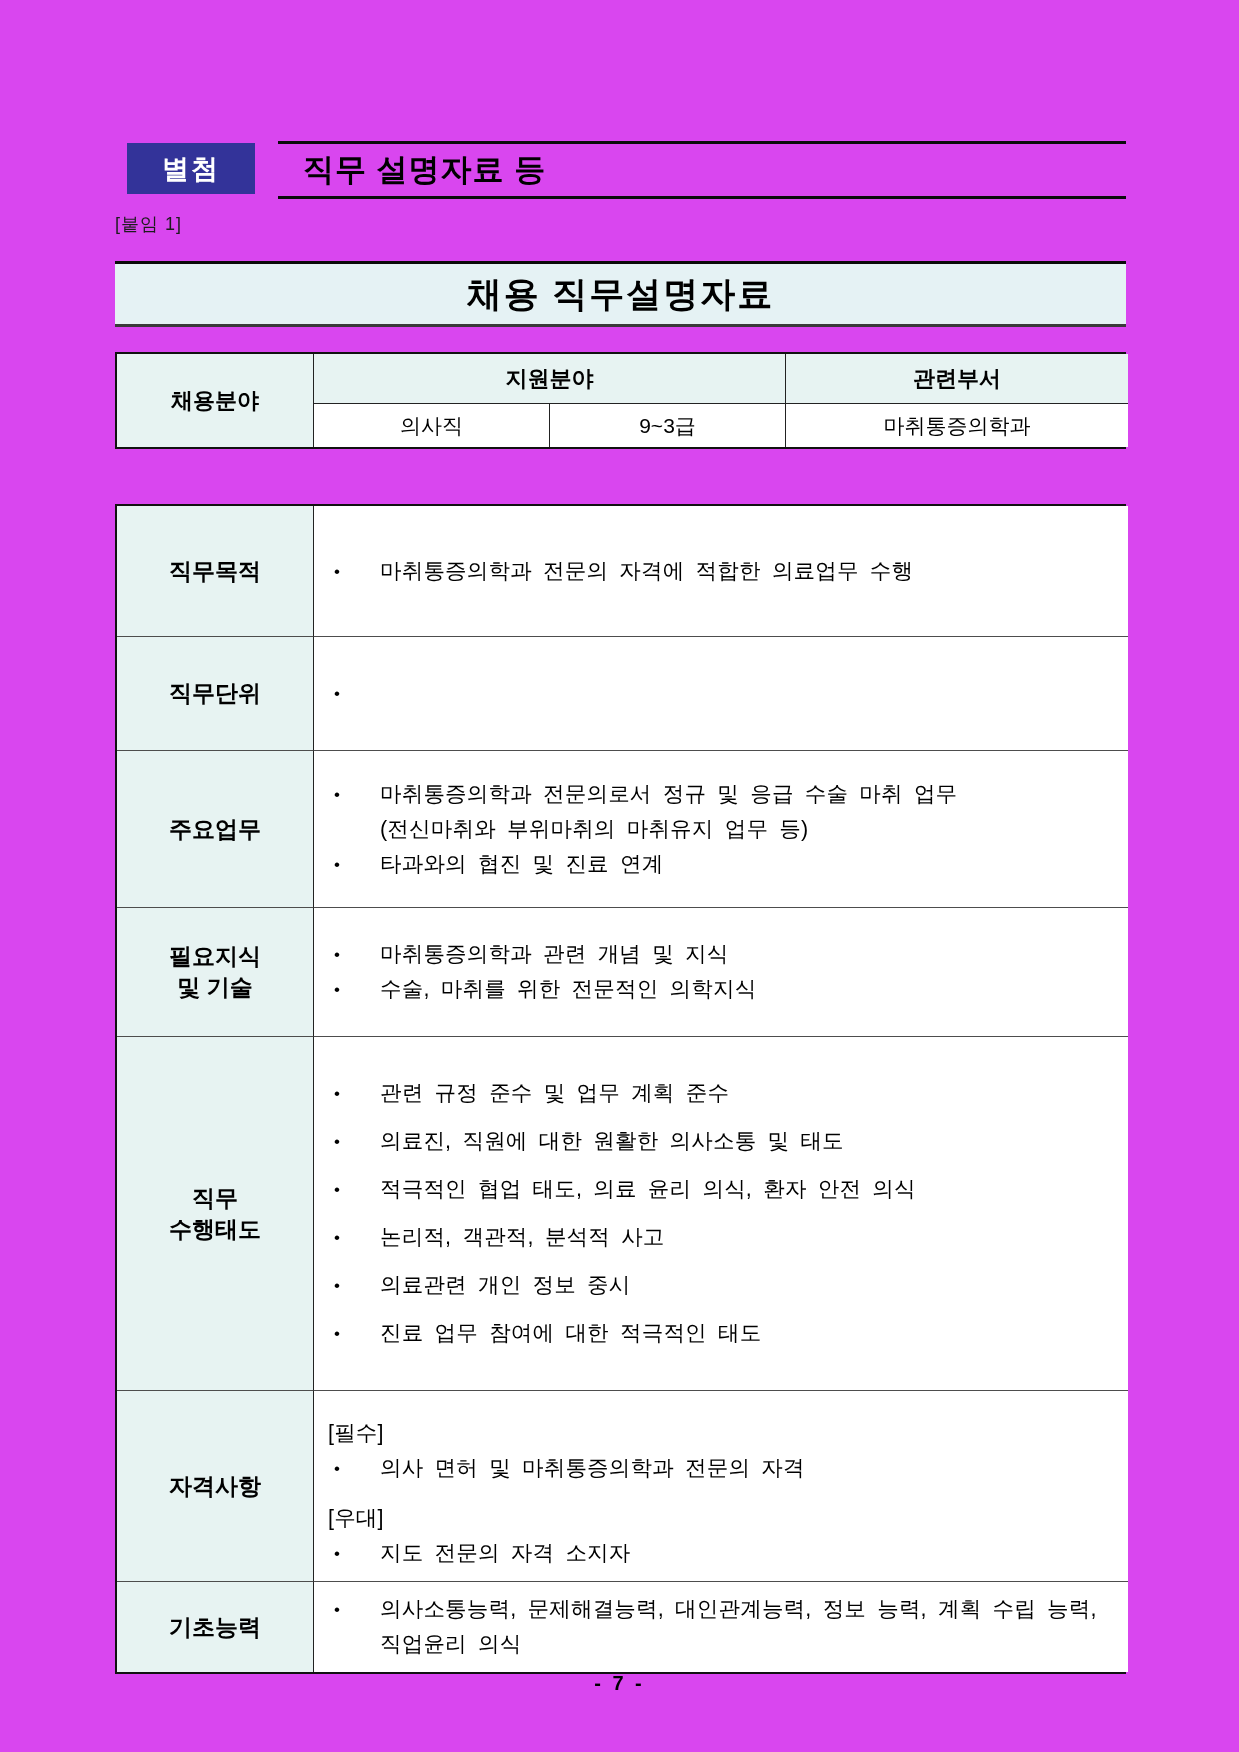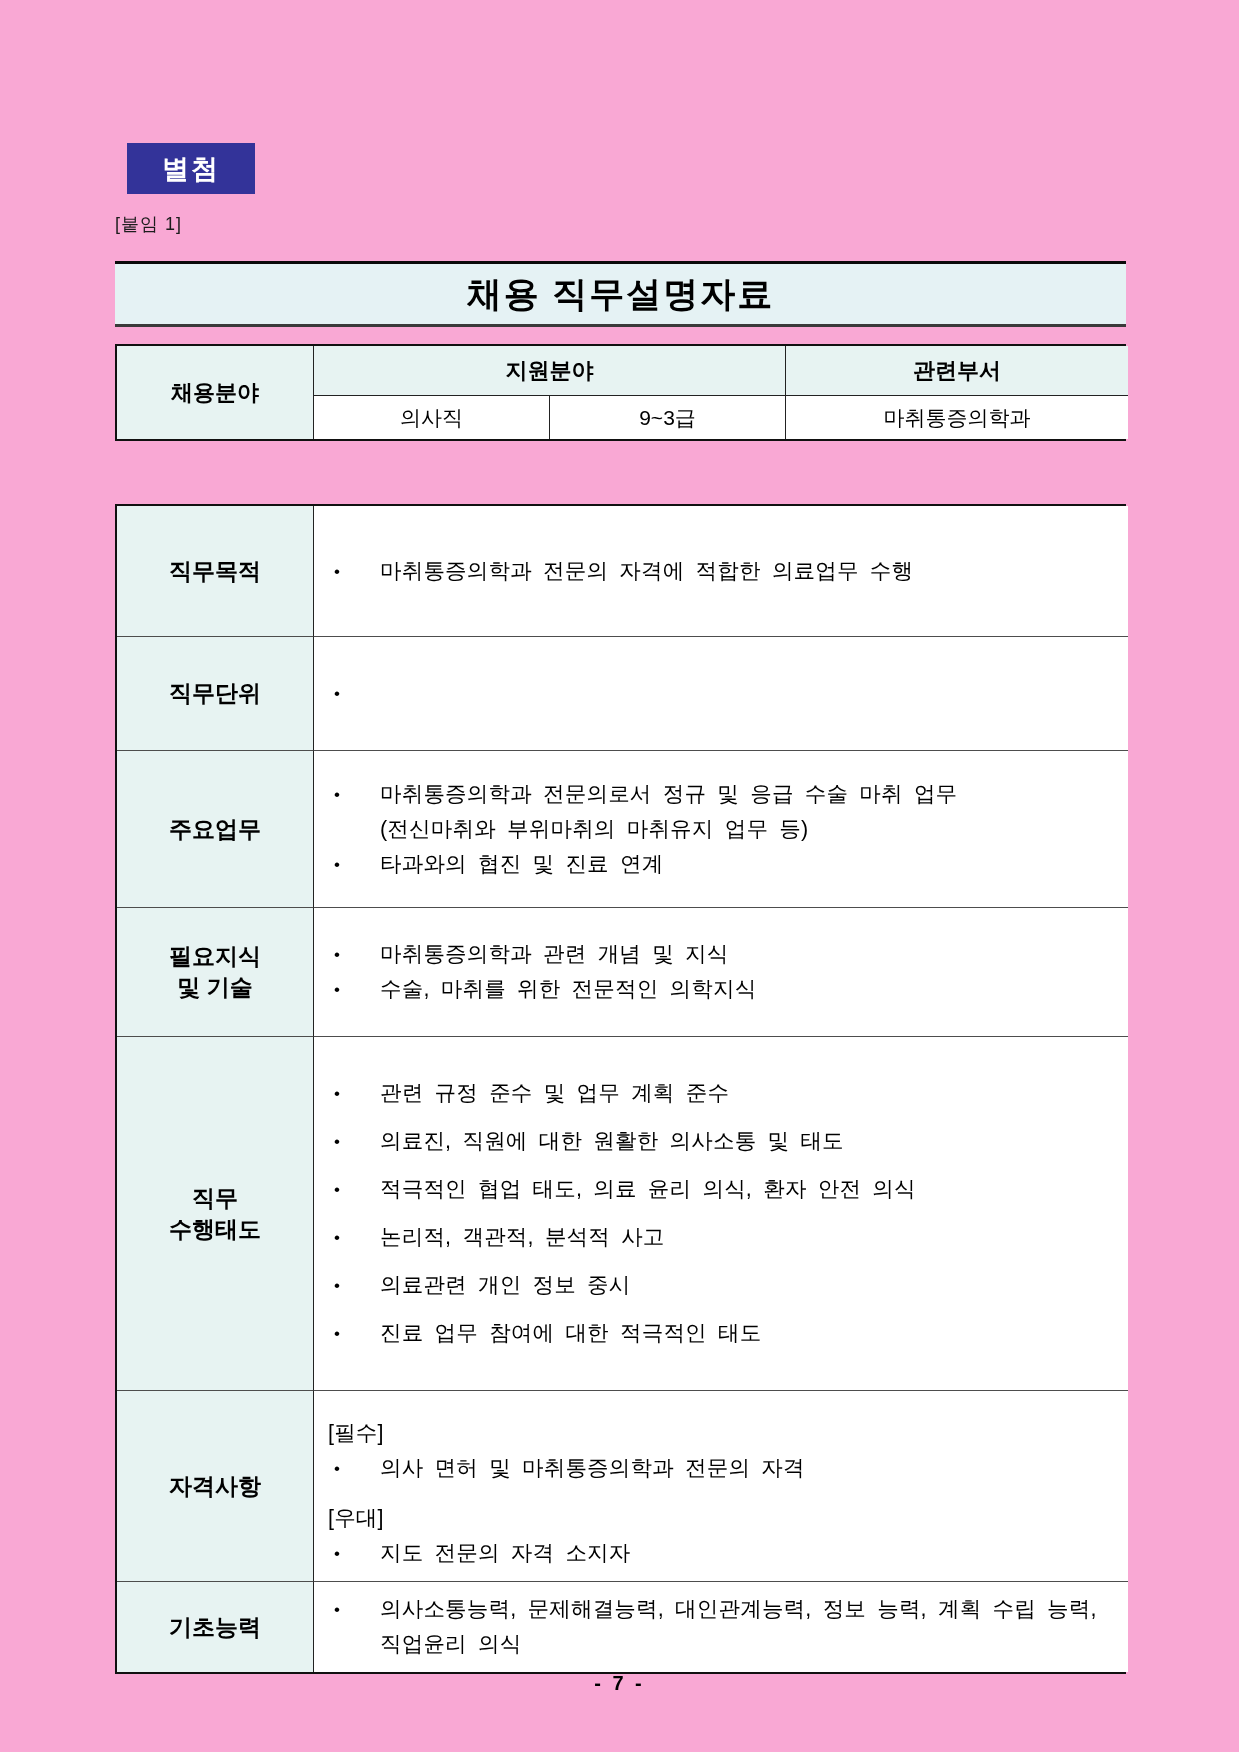--- a/index.html
+++ b/index.html
@@ -1,18 +1,18 @@
 <!DOCTYPE html>
 <html><head>
 <meta charset="utf-8">
 <style>
   * { margin:0; padding:0; box-sizing:border-box; }
   html,body { background:#ffffff; }
   body { font-family:"Liberation Sans","DejaVu Sans",sans-serif; color:#000; }
-  .page { position:relative; width:1239px; height:1752px; background:#f9a8d4; overflow:hidden; }
+  .page { position:relative; width:1239px; height:1752px; background:#d946ef; overflow:hidden; }
 
   
   .badge {
     position:absolute; left:127px; top:143px; width:128px; height:51px;
     background:#333399; color:#fff; display:flex; align-items:center; justify-content:center;
     font-size:27px; font-weight:bold; letter-spacing:2px;
   }
   .section-title-block {
     position:absolute; left:278px; top:141px; width:848px; height:58px;
     border-top:3px solid #0a0a0a; border-bottom:3px solid #0a0a0a;
@@ -23,21 +23,21 @@
 
   .band {
     position:absolute; left:115px; top:261px; width:1011px; height:66px;
     background:#E5F2F4; border-top:3px solid #0a0a0a; border-bottom:3px solid #3a3a3a;
     display:flex; align-items:center; justify-content:center;
     font-size:35px; font-weight:bold; letter-spacing:2px;
   }
 
   
   .table1 {
-    position:absolute; left:115px; top:344px; width:1011px;
+    position:absolute; left:115px; top:352px; width:1011px;
     display:grid; grid-template-columns:197px 236px 236px 342px;
     border:2px solid #111;
   }
   .t1-cell { display:flex; align-items:center; justify-content:center; background:#fff; }
   .t1-head { height:50px; font-size:22px; font-weight:bold; background:#E7F3F2; }
   .t1-data { height:43px; font-size:21px; }
   .c-recruit { grid-row:1 / span 2; grid-column:1; background:#E7F3F2; font-size:22px; font-weight:bold; border-right:1.5px solid #222; }
   .c-apply  { grid-column:2 / span 2; border-right:1.5px solid #222; border-bottom:1.5px solid #222; }
   .c-dept-h { grid-column:4; border-bottom:1.5px solid #222; }
   .c-series { grid-column:2; border-right:1.5px solid #222; }
@@ -74,20 +74,21 @@
   
   .footer { position:absolute; left:0; top:1672px; width:1239px; text-align:center;
     font-size:20px; font-weight:bold; letter-spacing:3px; }
 </style>
 </head>
 <body>
 
 <div class="page">
 
   <div class="badge">별첨</div>
+  <div class="section-title-block">직무 설명자료 등</div>
   <div class="annex">[붙임 1]</div>
   <div class="band">채용 직무설명자료</div>
 
   <div class="table1">
     <div class="t1-cell c-recruit">채용분야</div>
     <div class="t1-cell t1-head c-apply">지원분야</div>
     <div class="t1-cell t1-head c-dept-h">관련부서</div>
     <div class="t1-cell t1-data c-series">의사직</div>
     <div class="t1-cell t1-data c-grade">9~3급</div>
     <div class="t1-cell t1-data">마취통증의학과</div>

